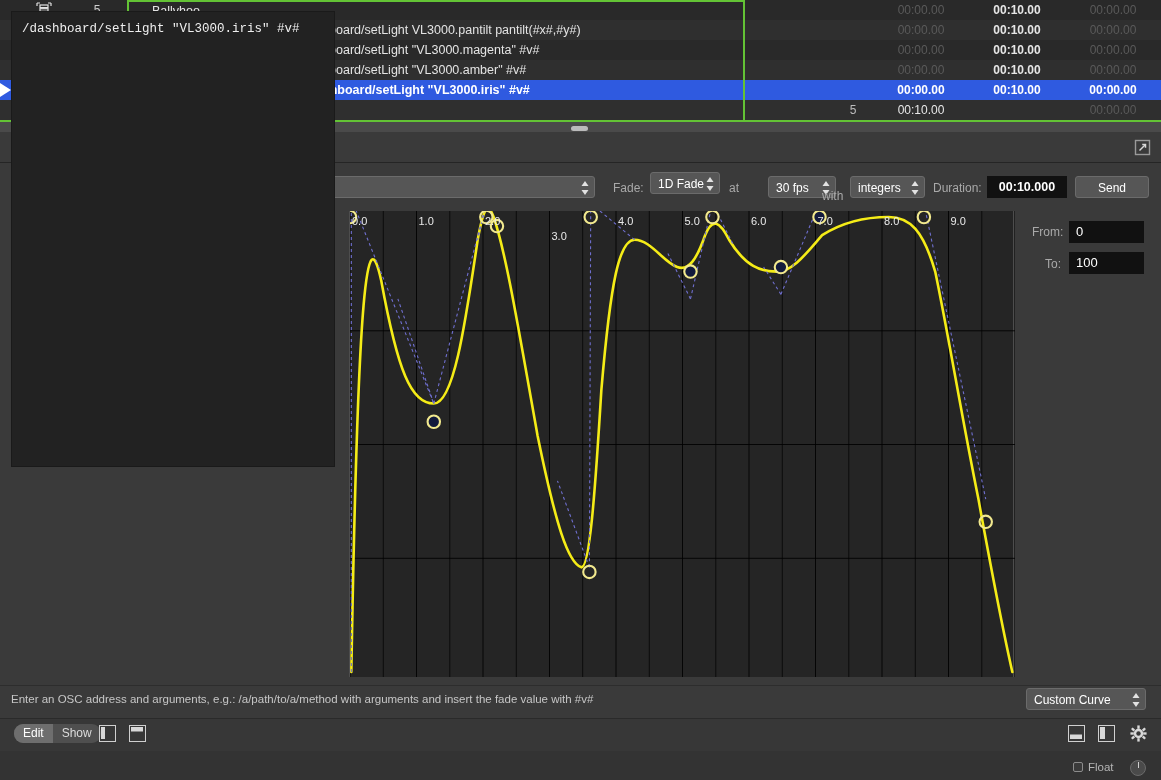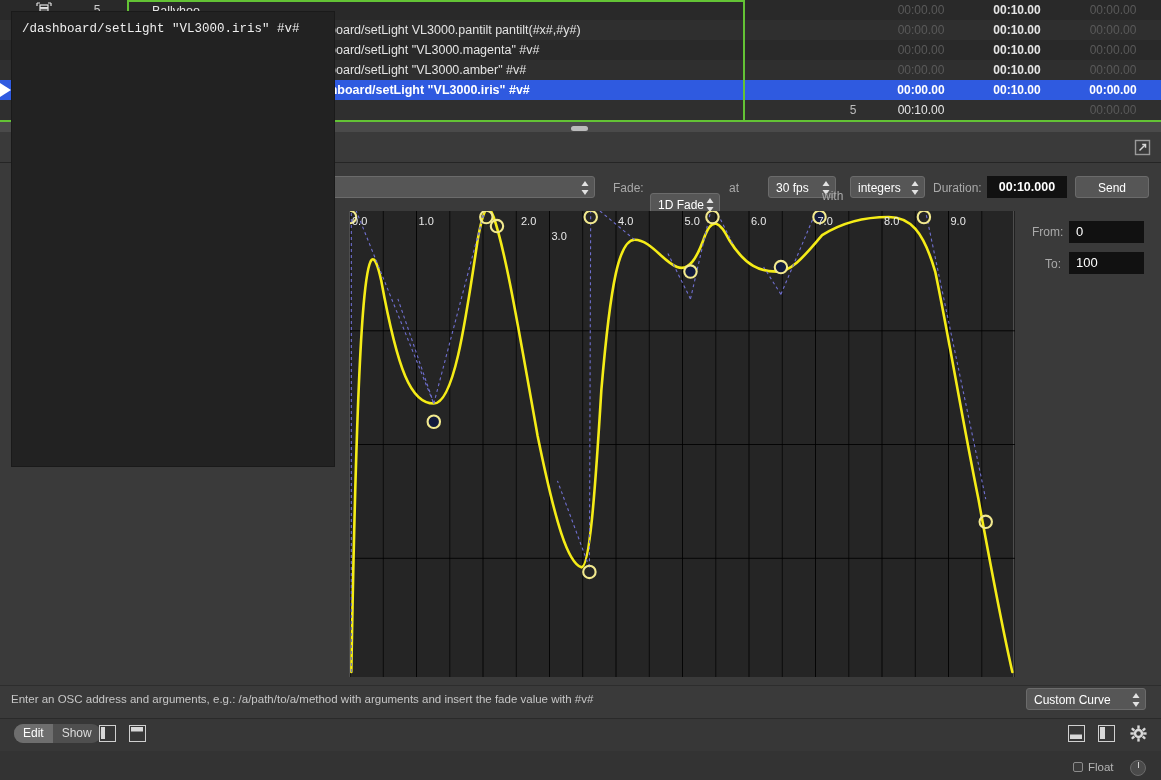--- a/index.html
+++ b/index.html
@@ -54,21 +54,21 @@
 
   
   .patchrow{position:absolute;left:0;top:163px;width:1161px;height:48px;background:#3a3a3a;}
   .lbl{color:#a9a9a9;font-size:12px;}
   .patchlabel{position:absolute;left:11px;top:181px;}
   .popup{position:absolute;background:#565656;border:1px solid #6b6b6b;border-radius:3px;
          height:22px;line-height:22px;color:#fff;font-size:12px;box-sizing:border-box;padding-left:7px;white-space:nowrap;}
   .popup .arrows{position:absolute;right:4px;top:0px;height:22px;width:10px;}
   .patchpopup{left:57px;top:176px;width:538px;}
   .fadelabel{position:absolute;left:613px;top:181px;}
-  .fadepopup{left:650px;top:193px;width:70px;}
+  .fadepopup{left:650px;top:172px;width:70px;}
   .atlabel{position:absolute;left:729px;top:181px;}
   .fpspopup{left:748px;top:176px;width:68px;margin-left:20px;}
   .withlabel{position:absolute;left:822px;top:181px;margin-top:8px;}
   .intpopup{left:850px;top:176px;width:75px;}
   .durlabel{position:absolute;left:933px;top:181px;}
   .durfield{position:absolute;left:987px;top:176px;width:80px;height:22px;line-height:22px;background:#111;
             color:#fff;font-size:12.5px;font-weight:bold;text-align:center;box-sizing:border-box;}
   .sendbtn{position:absolute;left:1075px;top:176px;width:74px;height:22px;line-height:22px;background:#565656;
            border:1px solid #6b6b6b;border-radius:3px;color:#fff;font-size:12px;text-align:center;box-sizing:border-box;}
 
@@ -398,21 +398,21 @@
         <circle cx="362.43" cy="6.00" r="6.2" fill="none" stroke="#f2e98e" stroke-width="2.1"></circle>
         <circle cx="430.92" cy="56.05" r="6.2" fill="#121a3c" stroke="#f2e98e" stroke-width="2.1"></circle>
         <circle cx="469.49" cy="6.00" r="6.2" fill="#121a3c" stroke="#f2e98e" stroke-width="2.1"></circle>
         <circle cx="573.90" cy="6.00" r="6.2" fill="none" stroke="#f2e98e" stroke-width="2.1"></circle>
         <circle cx="635.74" cy="310.85" r="6.2" fill="none" stroke="#f2e98e" stroke-width="2.1"></circle>
       </svg>
   </div>
   <div id="ticks">
       <div class="ticklabel" style="left: 352px;">0.0</div>
       <div class="ticklabel" style="left: 418.5px;">1.0</div>
-      <div class="ticklabel" style="left: 485px; padding-left: 36px;">2.0</div>
+      <div class="ticklabel" style="left: 485px;">2.0</div>
       <div class="ticklabel" style="left: 551.5px; margin-top: 15px;">3.0</div>
       <div class="ticklabel" style="left: 618px;">4.0</div>
       <div class="ticklabel" style="left: 684.5px;">5.0</div>
       <div class="ticklabel" style="left: 751px;">6.0</div>
       <div class="ticklabel" style="left: 817.5px;">7.0</div>
       <div class="ticklabel" style="left: 884px;">8.0</div>
       <div class="ticklabel" style="left: 950.5px;">9.0</div>
     </div>
 
   <div class="rightpanel"></div>

